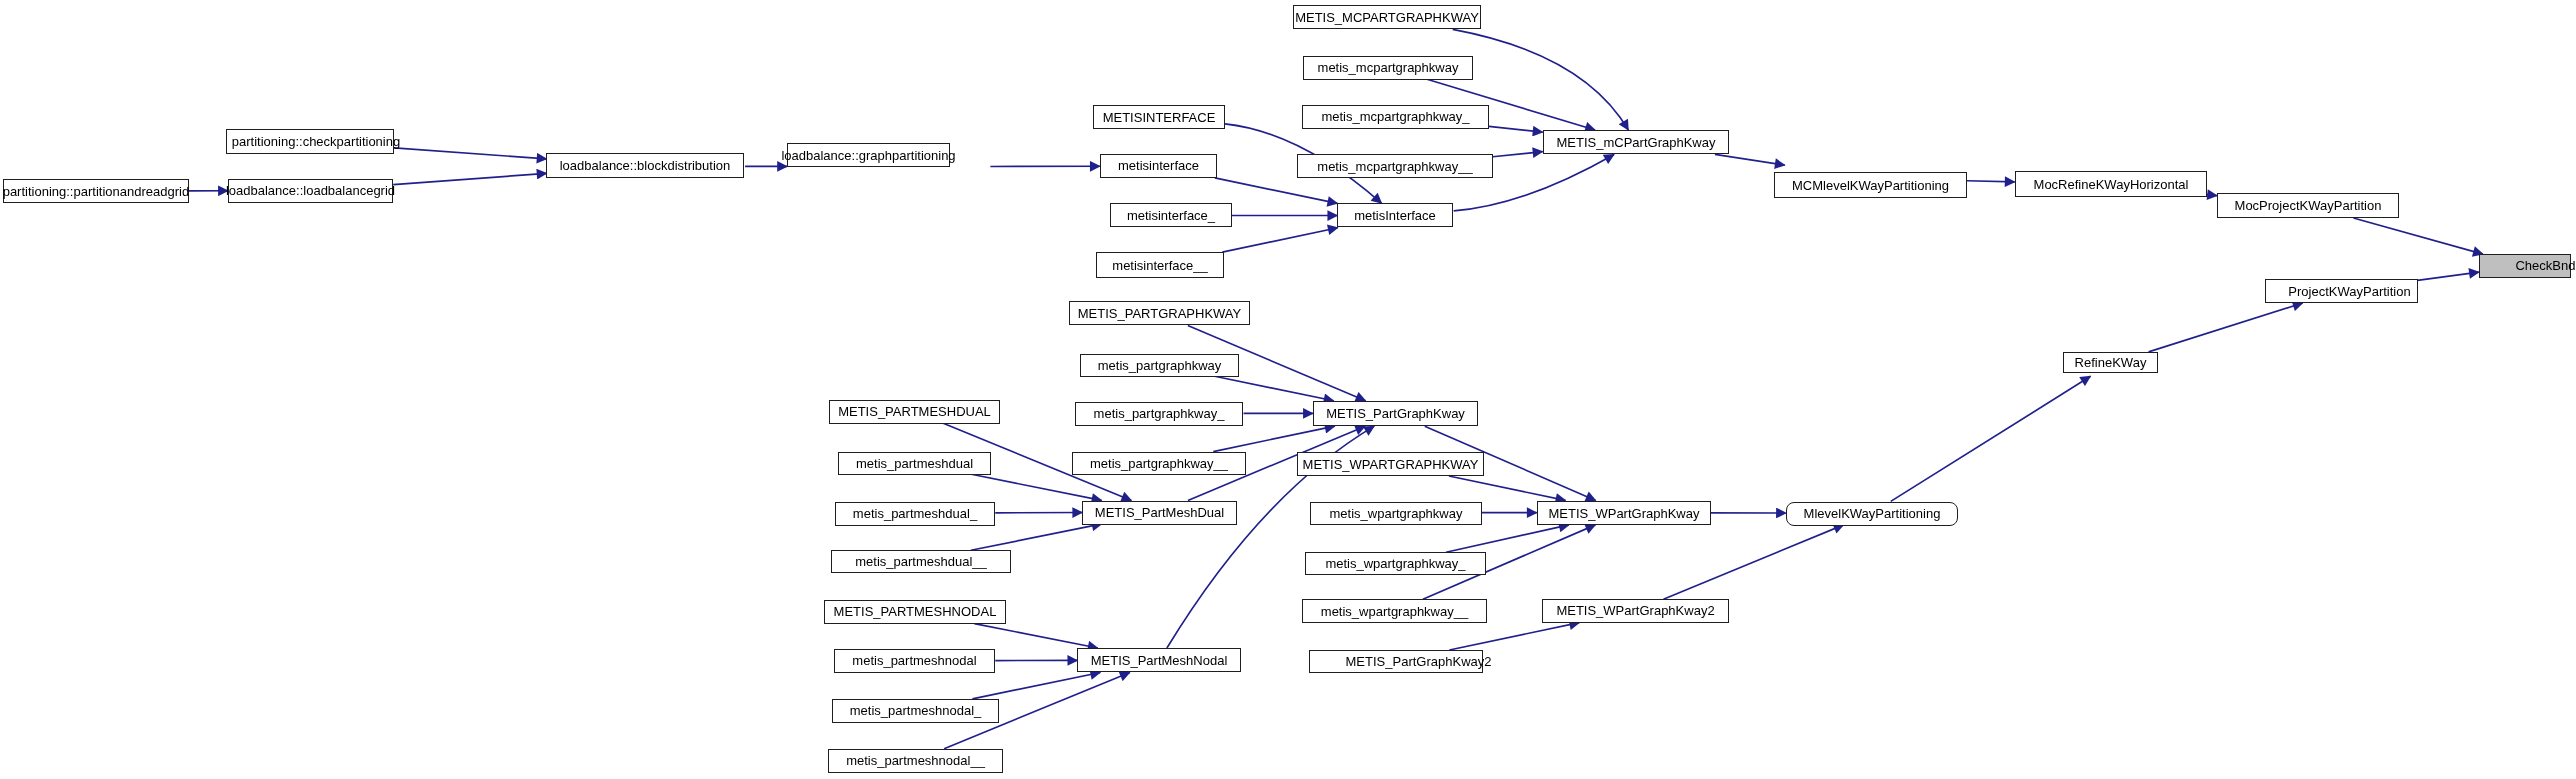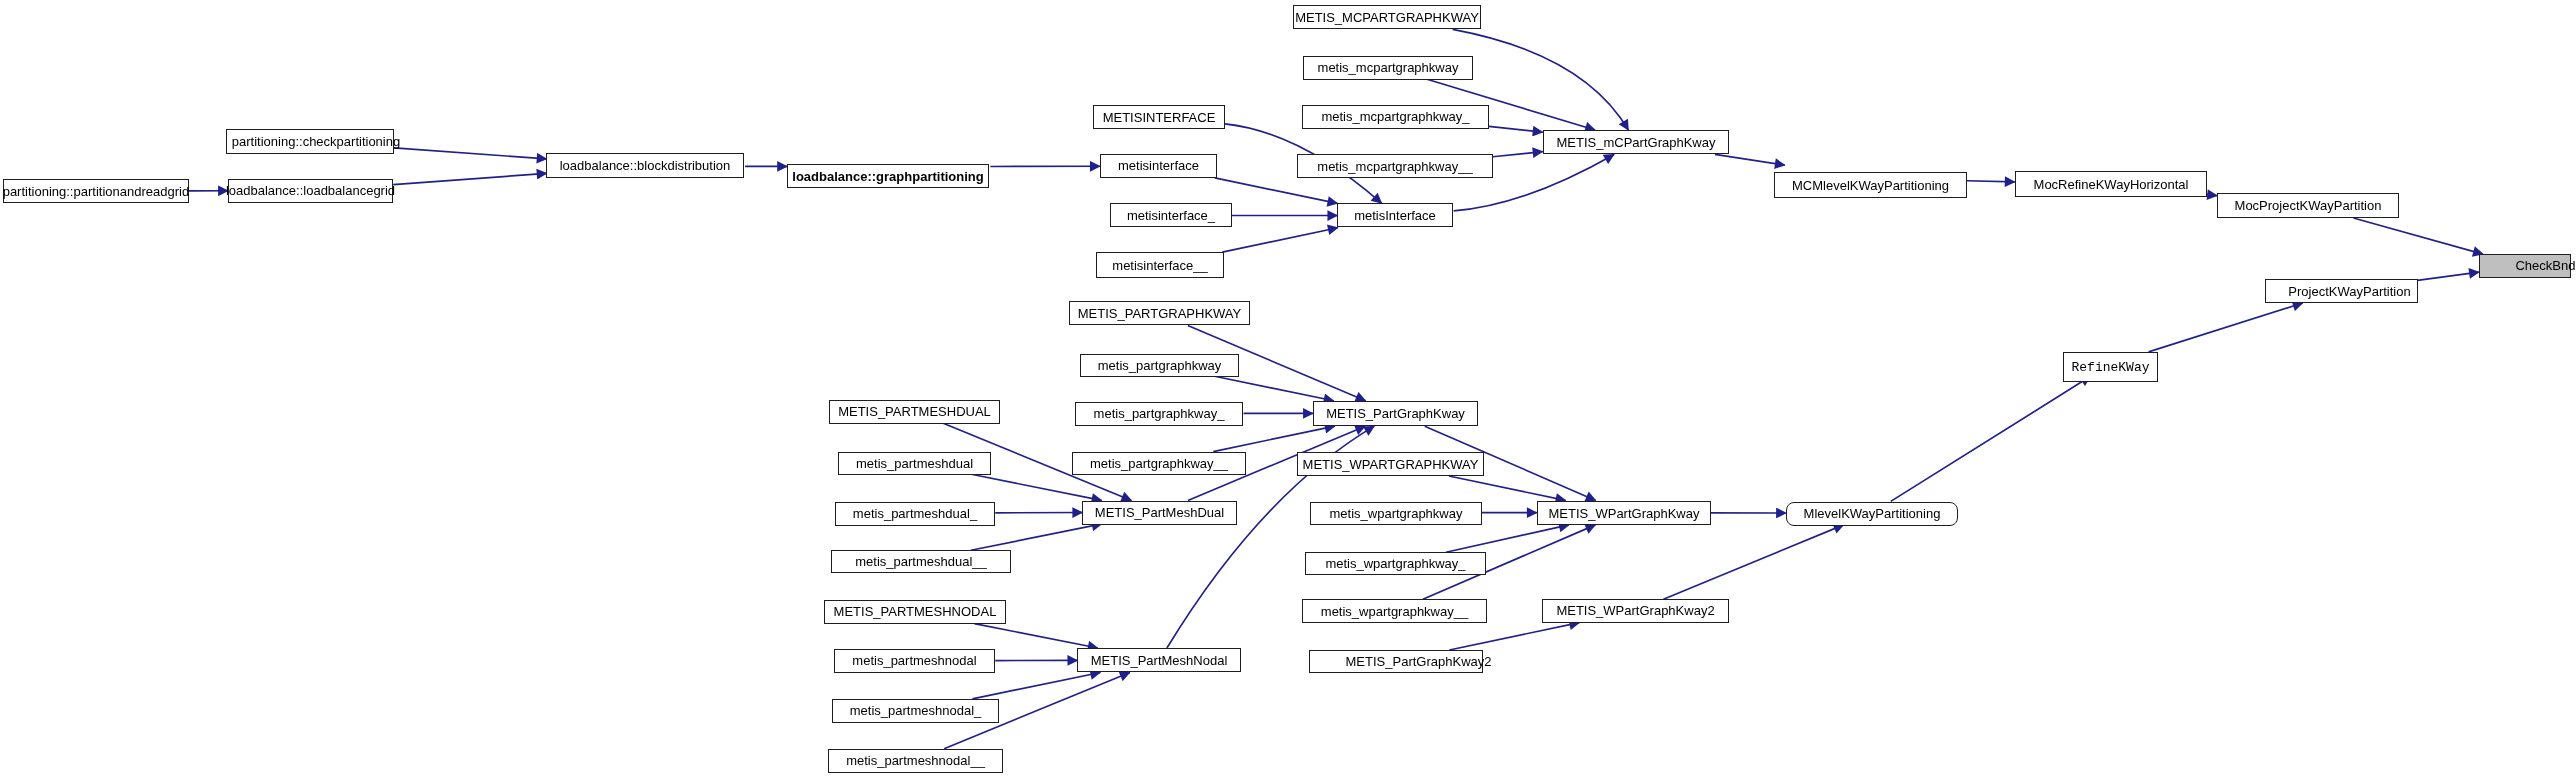--- a/index.html
+++ b/index.html
@@ -92,37 +92,37 @@
         <path d="M1934.160655737705,513 L2138.5409836065573,385" class="edge-path" stroke="#20208d" marker-end="url(#arrowhead)"></path>
         <path d="M2197.9166666666665,360 L2355.5833333333335,310" class="edge-path" stroke="#20208d" marker-end="url(#arrowhead)"></path>
         <path d="M2473,286.92021276595744 L2536,278.375" class="edge-path" stroke="#20208d" marker-end="url(#arrowhead)"></path>
       </g>
   </svg>
 
 <div class="graph-node" style="left: 2.9px; top: 179px; width: 186px; height: 24.4px;">partitioning::partitionandreadgrid</div>
     <div class="graph-node" style="left: 226px; top: 129px; width: 168px; height: 25.4px; padding-left: 12px;">partitioning::checkpartitioning</div>
     <div class="graph-node" style="left: 228px; top: 179px; width: 165px; height: 23.5px;">loadbalance::loadbalancegrid</div>
     <div class="graph-node" style="left: 546px; top: 153px; width: 198px; height: 25.4px;">loadbalance::blockdistribution</div>
-    <div class="graph-node" style="left: 787px; top: 164px; width: 202px; height: 24.4px; font-weight: bold;">loadbalance::graphpartitioning</div>
+    <div class="graph-node" style="left: 787px; top: 143px; width: 163px; height: 24.4px;">loadbalance::graphpartitioning</div>
     <div class="graph-node" style="left: 1093px; top: 105px; width: 132px; height: 24.4px;">METISINTERFACE</div>
     <div class="graph-node" style="left: 1100px; top: 154px; width: 117px; height: 23.5px;">metisinterface</div>
     <div class="graph-node" style="left: 1098px; top: 203px; width: 122px; height: 24.4px; margin-left: 12px;">metisinterface_</div>
     <div class="graph-node" style="left: 1096px; top: 252px; width: 128px; height: 26px;">metisinterface__</div>
     <div class="graph-node" style="left: 1337px; top: 203px; width: 116px; height: 24.4px;">metisInterface</div>
     <div class="graph-node" style="left: 1293px; top: 4.9px; width: 188px; height: 24.4px;">METIS_MCPARTGRAPHKWAY</div>
     <div class="graph-node" style="left: 1303px; top: 56px; width: 170px; height: 23.5px;">metis_mcpartgraphkway</div>
     <div class="graph-node" style="left: 1302px; top: 105px; width: 187px; height: 23.5px;">metis_mcpartgraphkway_</div>
     <div class="graph-node" style="left: 1297px; top: 154px; width: 196px; height: 24.4px;">metis_mcpartgraphkway__</div>
     <div class="graph-node" style="left: 1543px; top: 130px; width: 186px; height: 24.4px;">METIS_mCPartGraphKway</div>
     <div class="graph-node" style="left: 1774px; top: 172px; width: 193px; height: 26px;">MCMlevelKWayPartitioning</div>
     <div class="graph-node" style="left: 2015px; top: 171px; width: 192px; height: 26px;">MocRefineKWayHorizontal</div>
     <div class="graph-node" style="left: 2217px; top: 193px; width: 182px; height: 25.4px;">MocProjectKWayPartition</div>
     <div class="graph-node highlight" style="left: 2479px; top: 254px; width: 92px; height: 23.5px; padding-left: 48px;">CheckBnd2</div>
     <div class="graph-node" style="left: 2265px; top: 279px; width: 153px; height: 24.4px; padding-left: 16px;">ProjectKWayPartition</div>
-    <div class="graph-node" style="left: 2063px; top: 352px; width: 95px; height: 30px; font-family: Liberation Mono, monospace;">RefineKWay</div>
+    <div class="graph-node" style="left: 2063px; top: 352px; width: 95px; height: 21px;">RefineKWay</div>
     <div class="graph-node" style="left: 1786px; top: 502px; width: 172px; height: 23.5px; border-radius: 8px;">MlevelKWayPartitioning</div>
     <div class="graph-node" style="left: 1069px; top: 301px; width: 181px; height: 24.4px;">METIS_PARTGRAPHKWAY</div>
     <div class="graph-node" style="left: 1080px; top: 354px; width: 159px; height: 22.5px;">metis_partgraphkway</div>
     <div class="graph-node" style="left: 1075px; top: 402px; width: 168px; height: 23.5px;">metis_partgraphkway_</div>
     <div class="graph-node" style="left: 1072px; top: 452px; width: 174px; height: 22.5px;">metis_partgraphkway__</div>
     <div class="graph-node" style="left: 1313px; top: 401px; width: 165px; height: 25.4px;">METIS_PartGraphKway</div>
     <div class="graph-node" style="left: 829px; top: 400px; width: 171px; height: 23.5px;">METIS_PARTMESHDUAL</div>
     <div class="graph-node" style="left: 838px; top: 452px; width: 153px; height: 22.5px;">metis_partmeshdual</div>
     <div class="graph-node" style="left: 835px; top: 502px; width: 160px; height: 23.5px;">metis_partmeshdual_</div>
     <div class="graph-node" style="left: 831px; top: 550px; width: 180px; height: 22.5px;">metis_partmeshdual__</div>

